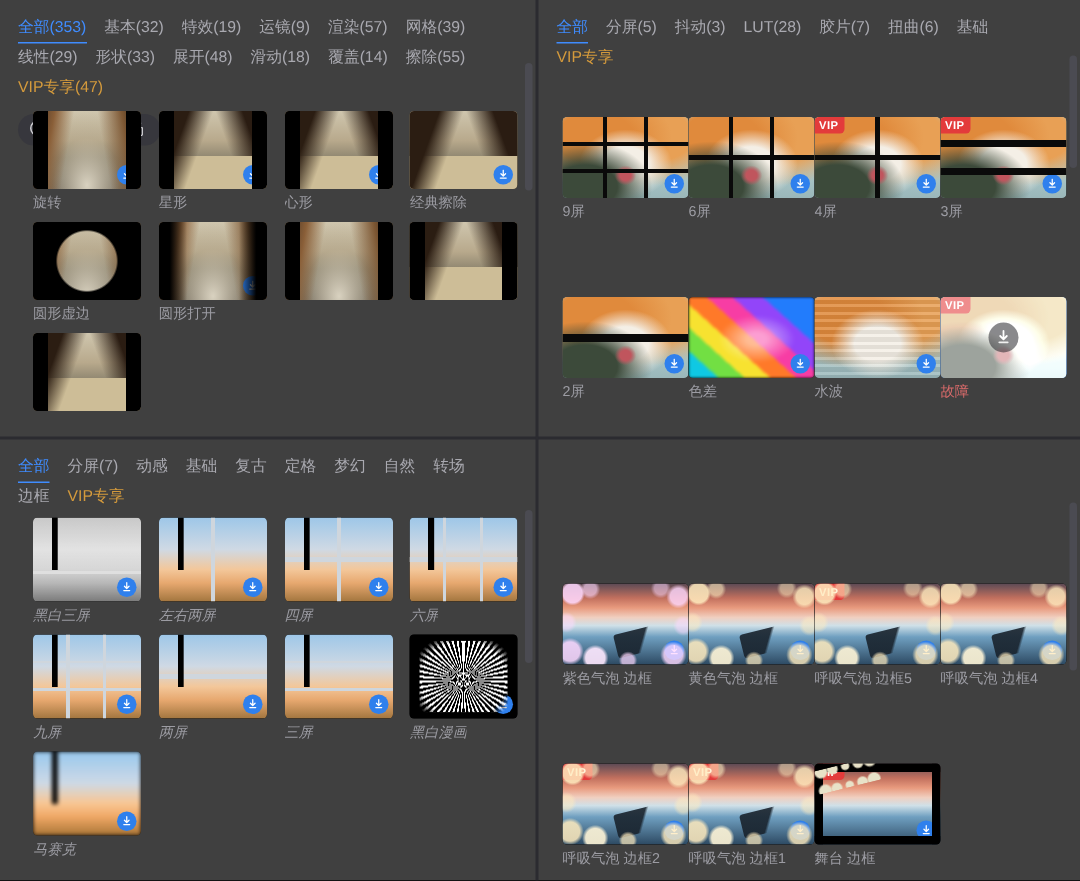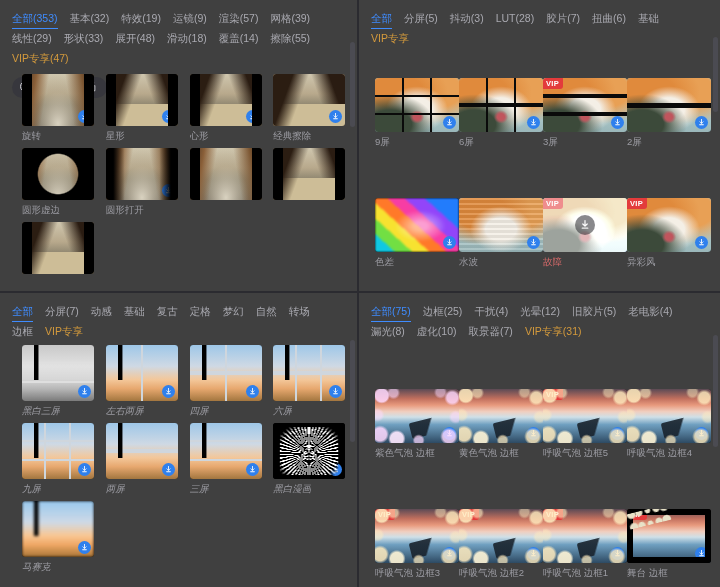--- a/index.html
+++ b/index.html
@@ -539,20 +539,33 @@
                 <svg viewBox="0 0 10 10">
                   <path d="M5 0.6v5.1M5 6.2 2.8 4M5 6.2 7.2 4" stroke="#fff" stroke-width="1.2" fill="none" stroke-linecap="round"></path>
                   <rect x="1.6" y="7.6" width="6.8" height="1.2" rx=".6"></rect>
                 </svg>
               </div>
             </div>
             <div class="caption">6屏</div>
           </div>
           <div class="cell">
             <div class="thumb">
+              <div class="art cat grid-lines4"></div>
+              <div class="vip-badge">VIP</div>
+              <div class="dl-badge">
+                <svg viewBox="0 0 10 10">
+                  <path d="M5 0.6v5.1M5 6.2 2.8 4M5 6.2 7.2 4" stroke="#fff" stroke-width="1.2" fill="none" stroke-linecap="round"></path>
+                  <rect x="1.6" y="7.6" width="6.8" height="1.2" rx=".6"></rect>
+                </svg>
+              </div>
+            </div>
+            <div class="caption">4屏</div>
+          </div>
+          <div class="cell">
+            <div class="thumb">
               <div class="art cat grid-lines3"></div>
               <div class="vip-badge">VIP</div>
               <div class="dl-badge">
                 <svg viewBox="0 0 10 10">
                   <path d="M5 0.6v5.1M5 6.2 2.8 4M5 6.2 7.2 4" stroke="#fff" stroke-width="1.2" fill="none" stroke-linecap="round"></path>
                   <rect x="1.6" y="7.6" width="6.8" height="1.2" rx=".6"></rect>
                 </svg>
               </div>
             </div>
             <div class="caption">3屏</div>
@@ -771,32 +784,20 @@
             <div class="caption">马赛克</div>
           </div>
         </div>
     </div>
     <div class="vscroll">
         <div class="thumbbar" style="top: 6%; height: 40%;"></div>
       </div>
   </div>
 
   <div class="panel p4">
-    <div class="tabbar">
-        <div class="tab active">全部(75)</div>
-        <div class="tab">边框(25)</div>
-        <div class="tab">干扰(4)</div>
-        <div class="tab">光晕(12)</div>
-        <div class="tab">旧胶片(5)</div>
-        <div class="tab">老电影(4)</div>
-        <div class="tab">漏光(8)</div>
-        <div class="tab">虚化(10)</div>
-        <div class="tab">取景器(7)</div>
-        <div class="tab vip">VIP专享(31)</div>
-      </div>
     <div class="thumb-scroll">
       <div class="tgrid">
           <div class="cell">
             <div class="thumb">
               <div class="art boat bokeh-border purple"></div>
               <div class="dl-badge">
                 <svg viewBox="0 0 10 10">
                   <path d="M5 0.6v5.1M5 6.2 2.8 4M5 6.2 7.2 4" stroke="#fff" stroke-width="1.2" fill="none" stroke-linecap="round"></path>
                   <rect x="1.6" y="7.6" width="6.8" height="1.2" rx=".6"></rect>
                 </svg>
@@ -833,33 +834,20 @@
             <div class="thumb">
               <div class="art boat bokeh-border"></div>
               <div class="dl-badge">
                 <svg viewBox="0 0 10 10">
                   <path d="M5 0.6v5.1M5 6.2 2.8 4M5 6.2 7.2 4" stroke="#fff" stroke-width="1.2" fill="none" stroke-linecap="round"></path>
                   <rect x="1.6" y="7.6" width="6.8" height="1.2" rx=".6"></rect>
                 </svg>
               </div>
             </div>
             <div class="caption">呼吸气泡 边框4</div>
-          </div>
-          <div class="cell">
-            <div class="thumb">
-              <div class="art boat bokeh-border"></div>
-              <div class="vip-badge">VIP</div>
-              <div class="dl-badge">
-                <svg viewBox="0 0 10 10">
-                  <path d="M5 0.6v5.1M5 6.2 2.8 4M5 6.2 7.2 4" stroke="#fff" stroke-width="1.2" fill="none" stroke-linecap="round"></path>
-                  <rect x="1.6" y="7.6" width="6.8" height="1.2" rx=".6"></rect>
-                </svg>
-              </div>
-            </div>
-            <div class="caption">呼吸气泡 边框3</div>
           </div>
           <div class="cell">
             <div class="thumb">
               <div class="art boat bokeh-border"></div>
               <div class="vip-badge">VIP</div>
               <div class="dl-badge">
                 <svg viewBox="0 0 10 10">
                   <path d="M5 0.6v5.1M5 6.2 2.8 4M5 6.2 7.2 4" stroke="#fff" stroke-width="1.2" fill="none" stroke-linecap="round"></path>
                   <rect x="1.6" y="7.6" width="6.8" height="1.2" rx=".6"></rect>
                 </svg>

